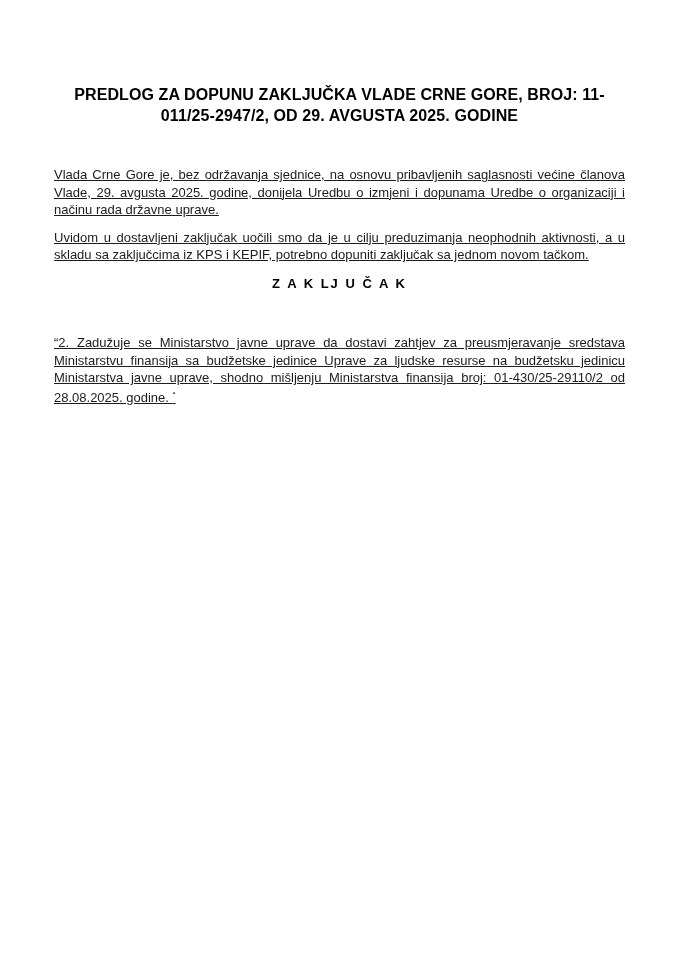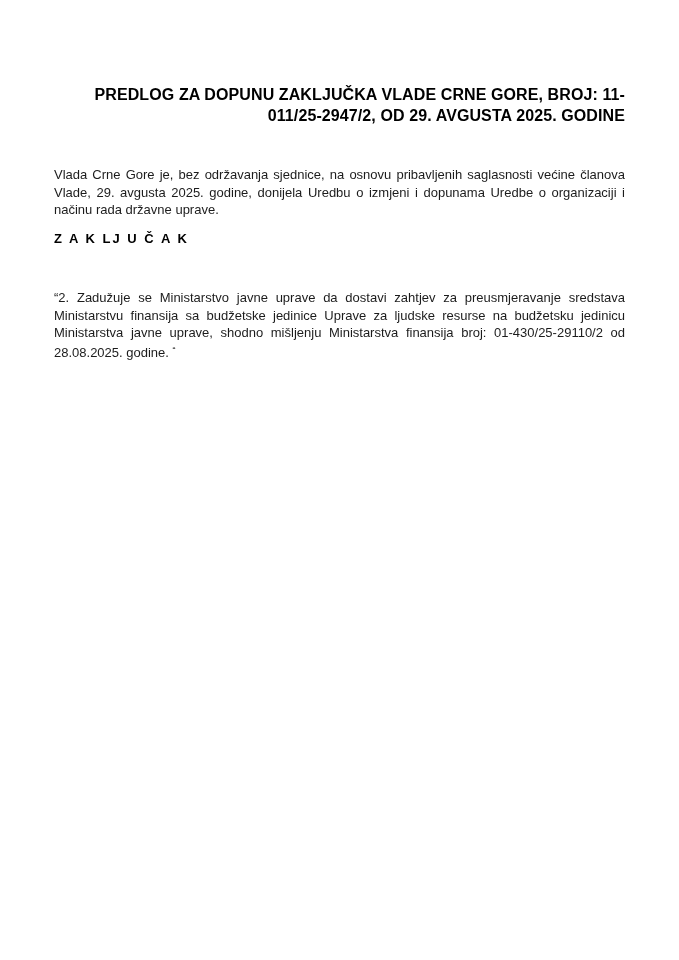--- a/index.html
+++ b/index.html
@@ -19,53 +19,55 @@
     padding: 84px 54px 0 54px;
     background: var(--page-bg, #ffffff);
   }
   .doc-title {
     font-size: 16px;
     font-weight: bold;
     line-height: 21px;
     letter-spacing: 0.1px;
     color: var(--title-color, #000000);
     margin-bottom: 40px;
-    text-align: right;
+    text-align: center;
   }
   p.body-par {
     font-size: 13px;
     line-height: 17.5px;
     text-align: justify;
     margin-bottom: 10px;
+    text-decoration: underline;
   }
   .section-heading {
     font-size: 13px;
     font-weight: bold;
     letter-spacing: 2px;
-    text-align: left;
+    text-align: center;
     color: var(--title-color, #000000);
     margin: 11px 0 42px 0;
     line-height: 17.5px;
   }
   p.last-par { margin-bottom: 8px; }
   .end-quote {
     font-size: 9px;
     vertical-align: 4px;
     letter-spacing: 0;
   }
 </style>
 </head>
 <body>
 
 <div class="page">
 
   <h1 class="doc-title">PREDLOG ZA DOPUNU ZAKLJUČKA VLADE CRNE GORE, BROJ: 11-011/25-2947/2, OD 29. AVGUSTA 2025. GODINE</h1>
 
   <p class="body-par">Vlada Crne Gore je, bez održavanja sjednice, na osnovu pribavljenih saglasnosti većine članova Vlade, 29. avgusta 2025. godine, donijela Uredbu o izmjeni i dopunama Uredbe o organizaciji i načinu rada državne uprave.</p>
 
+  <p class="body-par">Uvidom u dostavljeni zaključak uočili smo da je u cilju preduzimanja neophodnih aktivnosti, a u skladu sa zaključcima iz KPS i KEPIF, potrebno dopuniti zaključak sa jednom novom tačkom.</p>
 
 
   <div class="section-heading">Z A K LJ U Č A K</div>
 
 
   <p class="body-par last-par"><span>“2. Zadužuje se Ministarstvo javne uprave da dostavi zahtjev za preusmjeravanje sredstava Ministarstvu finansija sa budžetske jedinice Uprave za ljudske resurse na budžetsku jedinicu Ministarstva javne uprave, shodno mišljenju Ministarstva finansija broj: 01-430/25-29110/2 od 28.08.2025. godine.</span> <span class="end-quote">“</span></p>
 
 </div>
 
 </body></html>

